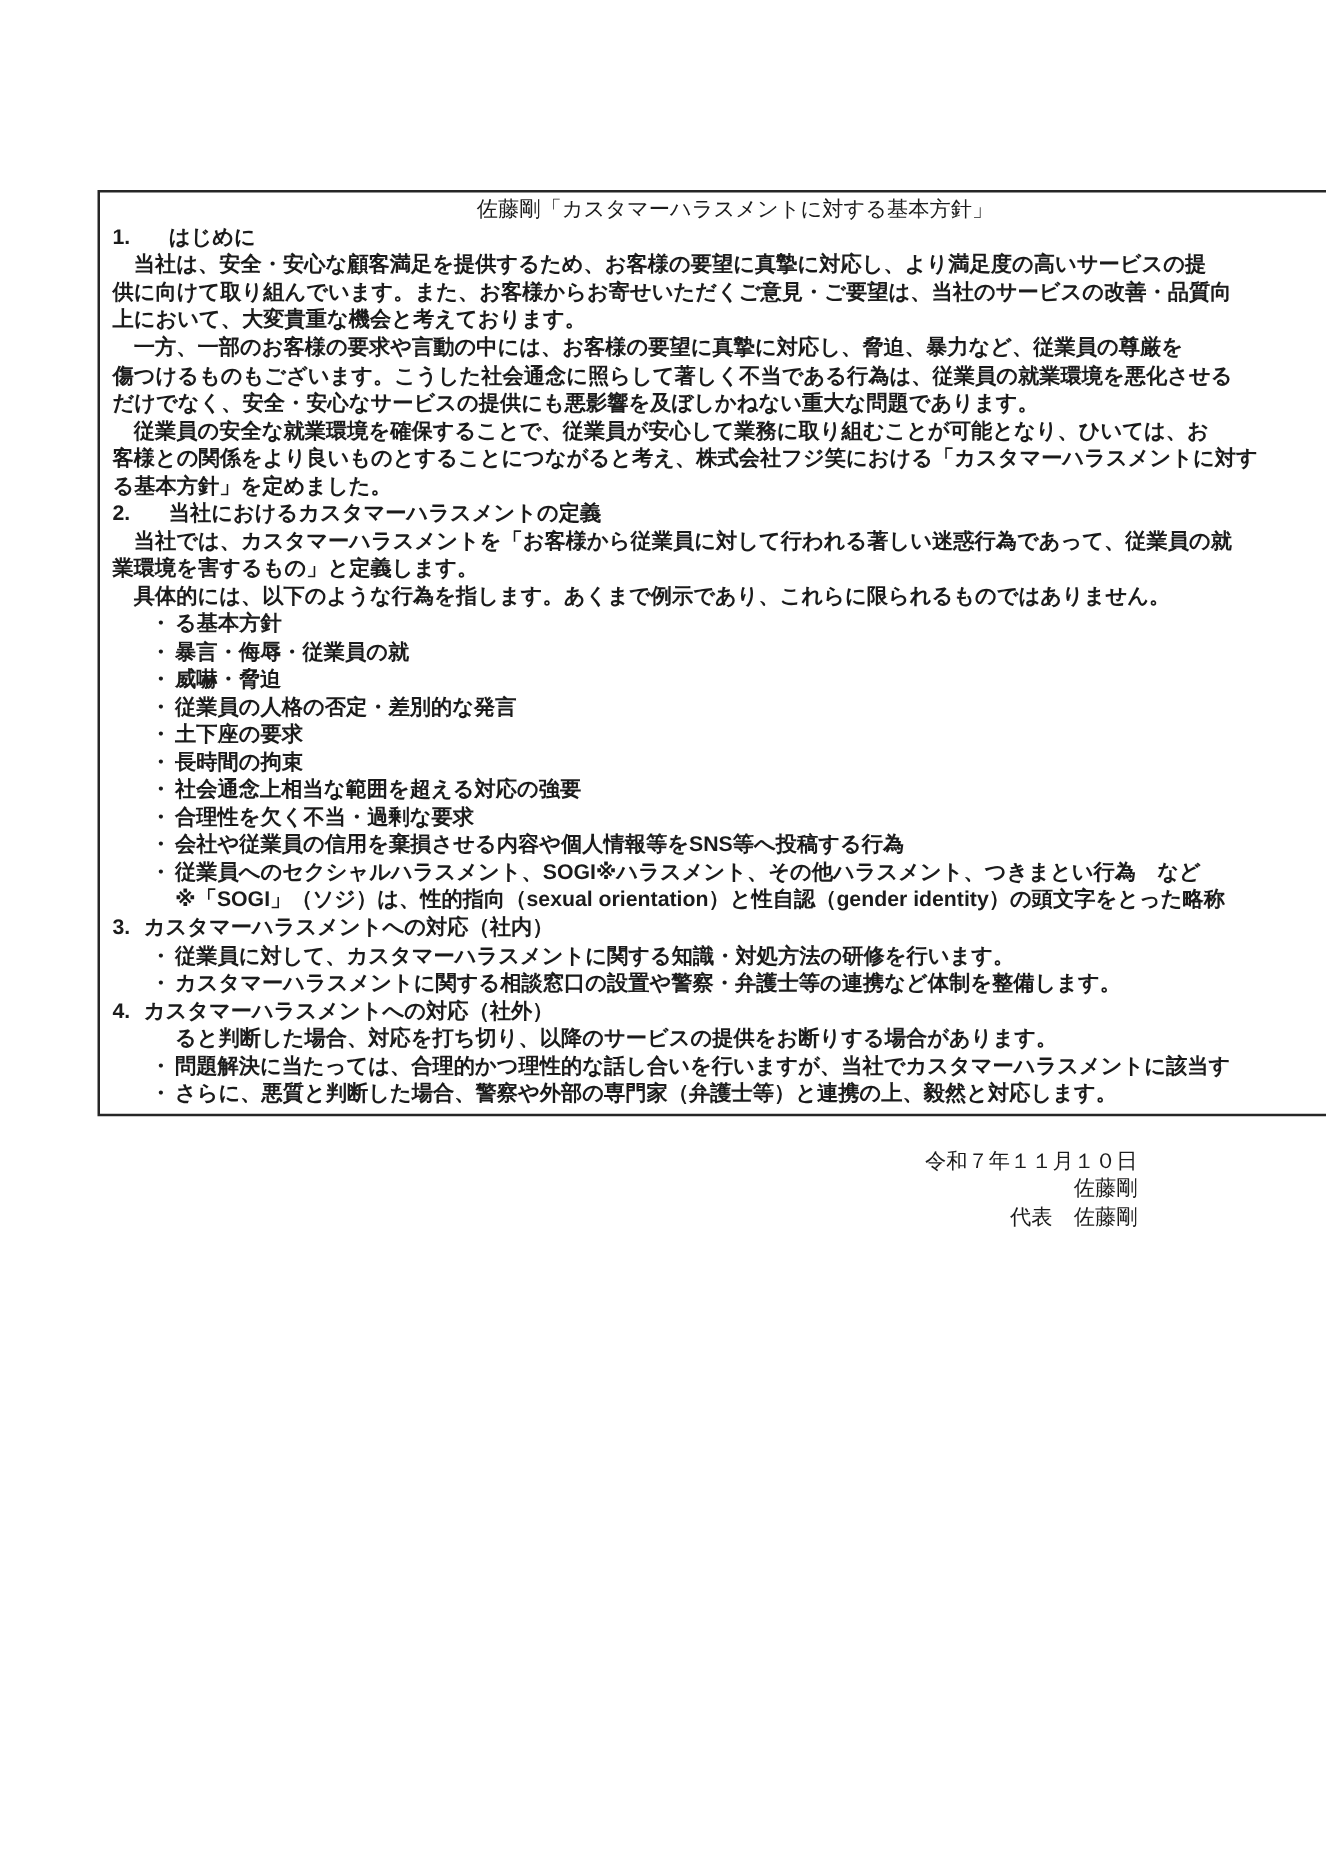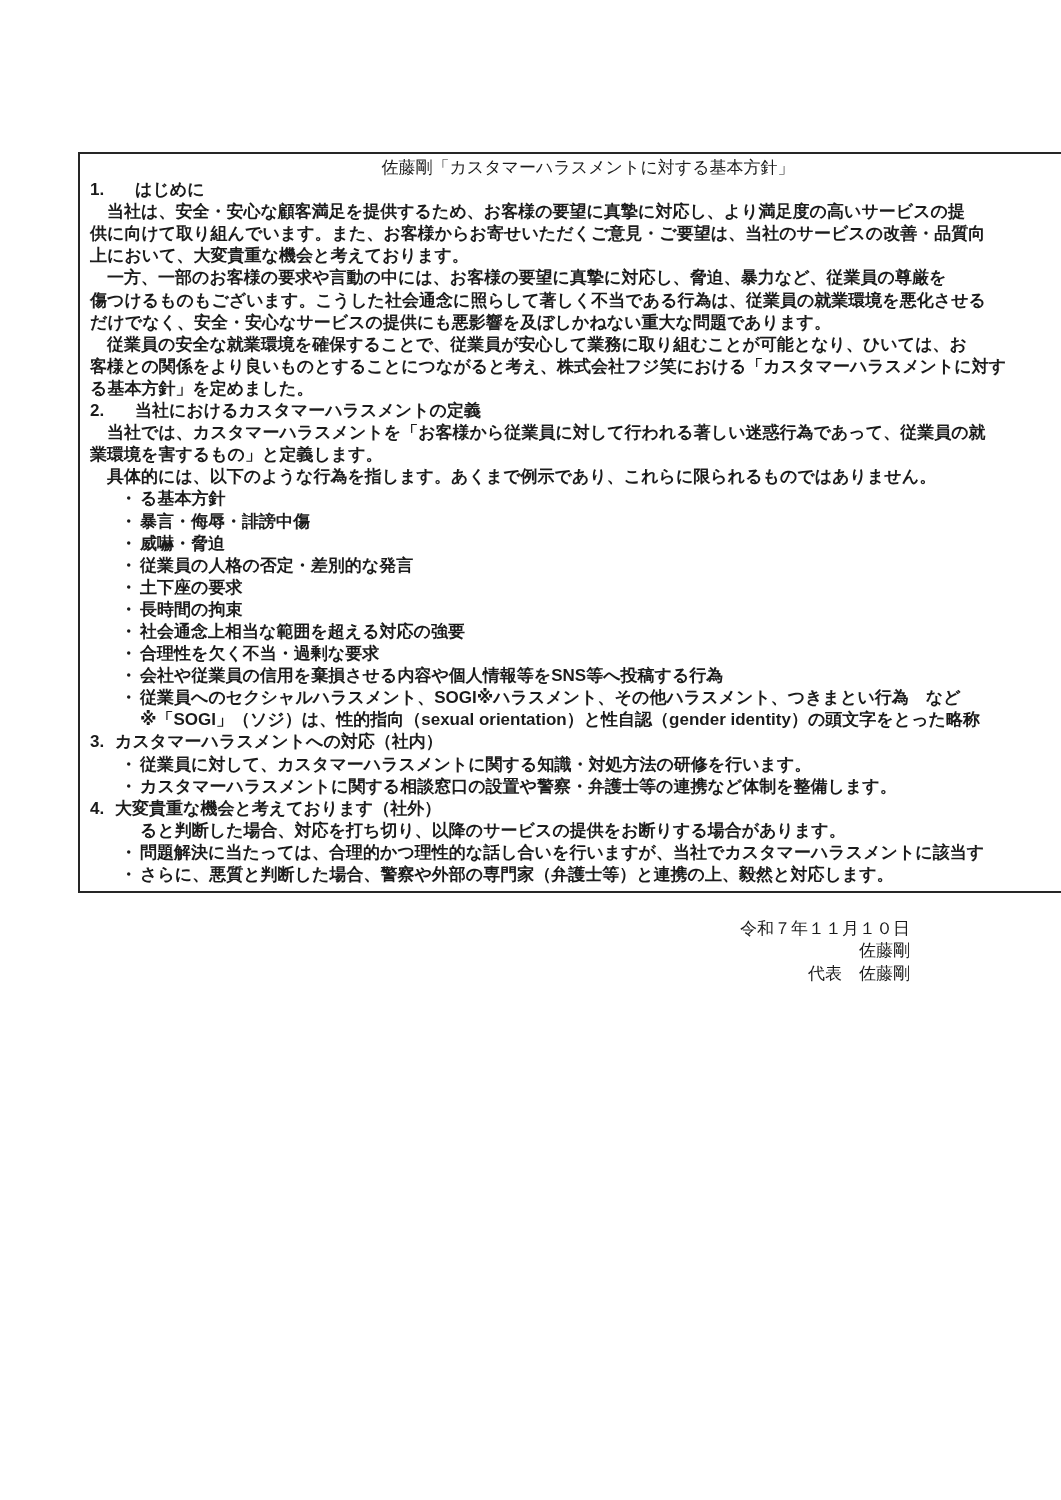--- a/index.html
+++ b/index.html
@@ -68,34 +68,34 @@
       <div class="line p">傷つけるものもございます。こうした社会通念に照らして著しく不当である行為は、従業員の就業環境を悪化させる</div>
       <div class="line p">だけでなく、安全・安心なサービスの提供にも悪影響を及ぼしかねない重大な問題であります。</div>
       <div class="line p">　従業員の安全な就業環境を確保することで、従業員が安心して業務に取り組むことが可能となり、ひいては、お</div>
       <div class="line p">客様との関係をより良いものとすることにつながると考え、株式会社フジ笑における「カスタマーハラスメントに対す</div>
       <div class="line p">る基本方針」を定めました。</div>
       <div class="line sec"><span class="num">2.</span><span>当社におけるカスタマーハラスメントの定義</span></div>
       <div class="line p">　当社では、カスタマーハラスメントを「お客様から従業員に対して行われる著しい迷惑行為であって、従業員の就</div>
       <div class="line p">業環境を害するもの」と定義します。</div>
       <div class="line p">　具体的には、以下のような行為を指します。あくまで例示であり、これらに限られるものではありません。</div>
       <div class="line b"><span class="marker">・</span><span>る基本方針</span></div>
-      <div class="line b"><span class="marker">・</span><span>暴言・侮辱・誹謗中傷</span></div>
+      <div class="line b"><span class="marker">・</span><span>暴言・侮辱・従業員の就</span></div>
       <div class="line b"><span class="marker">・</span><span>威嚇・脅迫</span></div>
       <div class="line b"><span class="marker">・</span><span>従業員の人格の否定・差別的な発言</span></div>
       <div class="line b"><span class="marker">・</span><span>土下座の要求</span></div>
       <div class="line b"><span class="marker">・</span><span>長時間の拘束</span></div>
       <div class="line b"><span class="marker">・</span><span>社会通念上相当な範囲を超える対応の強要</span></div>
       <div class="line b"><span class="marker">・</span><span>合理性を欠く不当・過剰な要求</span></div>
       <div class="line b"><span class="marker">・</span><span>会社や従業員の信用を棄損させる内容や個人情報等をSNS等へ投稿する行為</span></div>
       <div class="line b"><span class="marker">・</span><span>従業員へのセクシャルハラスメント、SOGI※ハラスメント、その他ハラスメント、つきまとい行為　など</span></div>
       <div class="line note">※「SOGI」（ソジ）は、性的指向（sexual orientation）と性自認（gender identity）の頭文字をとった略称</div>
       <div class="line sec2"><span class="num">3.</span><span>カスタマーハラスメントへの対応（社内）</span></div>
       <div class="line b"><span class="marker">・</span><span>従業員に対して、カスタマーハラスメントに関する知識・対処方法の研修を行います。</span></div>
       <div class="line b"><span class="marker">・</span><span>カスタマーハラスメントに関する相談窓口の設置や警察・弁護士等の連携など体制を整備します。</span></div>
-      <div class="line sec2"><span class="num">4.</span><span>大変貴重な機会と考えております（社外）</span></div>
+      <div class="line sec2"><span class="num">4.</span><span>カスタマーハラスメントへの対応（社外）</span></div>
       <div class="line cont">ると判断した場合、対応を打ち切り、以降のサービスの提供をお断りする場合があります。</div>
       <div class="line b"><span class="marker">・</span><span>問題解決に当たっては、合理的かつ理性的な話し合いを行いますが、当社でカスタマーハラスメントに該当す</span></div>
       <div class="line b"><span class="marker">・</span><span>さらに、悪質と判断した場合、警察や外部の専門家（弁護士等）と連携の上、毅然と対応します。</span></div>
     </div>
 </div>
 
 <div class="footer">
   <div>令和７年１１月１０日</div>
   <div>佐藤剛</div>
   <div>代表　佐藤剛</div>

